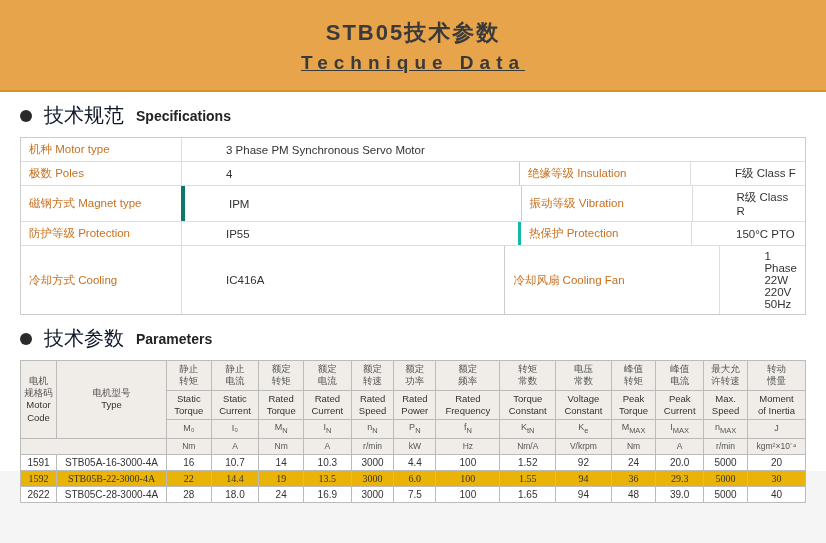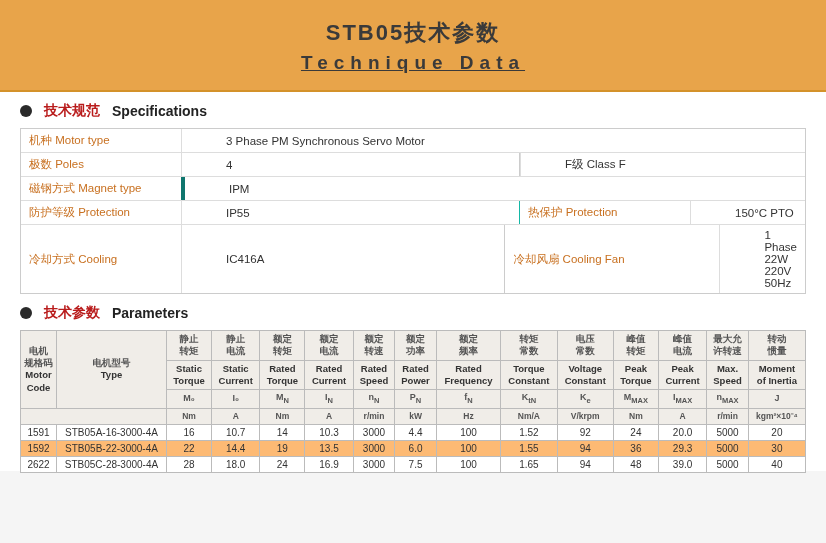--- a/index.html
+++ b/index.html
@@ -51,23 +51,23 @@
       margin-bottom: 8px;
     }
     .bullet {
       width: 12px;
       height: 12px;
       background: #2a2a2a;
       border-radius: 50%;
       flex-shrink: 0;
     }
     .section-title-cn {
-      font-size: 14px;
-      font-weight: bold;
-      color: #b91c1c;
+      font-size: 20px;
+      font-weight: normal;
+      color: #0f172a;
     }
     .section-title-en {
       font-size: 14px;
       font-weight: bold;
       color: #222;
     }
     
     .specs-container {
       border: 1px solid #ccc;
       margin-bottom: 10px;
@@ -119,21 +119,21 @@
       margin-top: 6px;
     }
     .data-table th, .data-table td {
       border: 1px solid #bbb;
       text-align: center;
       padding: 2px 3px;
       color: #333;
     }
     .data-table th {
       background: #f0ede8;
-      font-weight: bold;
+      font-weight: normal;
       font-size: 10px;
       line-height: 1.3;
     }
     .header-cn {
       color: #555;
       font-size: 9.5px;
     }
     .header-en {
       color: #333;
       font-size: 9.5px;
@@ -143,21 +143,22 @@
       color: #555;
     }
     .header-unit {
       font-size: 8.5px;
       color: #555;
     }
     .data-row-odd td {
       background: #fff;
     }
     .data-row-even td {
-      background: #fdba74;
+      background: #eab308;
+      font-family: Liberation Serif, serif;
     }
   </style>
 </head>
 <body>
 
 <div class="page">
 
   <div class="header">
     <div class="header-title-cn">STB05技术参数</div>
     <div class="header-title-en">Technique Data</div>
@@ -175,33 +176,38 @@
 
       <div class="specs-row">
         <div class="spec-cell spec-label">机种 Motor type</div>
         <div class="spec-cell spec-value" style="flex:1; border-left:1px solid #ddd;">3 Phase PM Synchronous Servo Motor</div>
       </div>
 
       <div class="specs-row">
         <div class="spec-cell spec-label">极数 Poles</div>
         <div class="spec-cell spec-value" style="width:80px; border-left:1px solid #ddd;">4</div>
         <div class="spec-right" style="flex:1; display:flex; border-left:1px solid #ccc;">
+          <div class="spec-cell spec-label" style="color:#c87020;">绝缘等级 Insulation</div>
           <div class="spec-cell spec-value" style="flex:1; border-left:1px solid #ddd;">F级  Class F</div>
         </div>
       </div>
 
       <div class="specs-row">
         <div class="spec-cell spec-label">磁钢方式 Magnet type</div>
         <div class="spec-cell spec-value" style="width:80px; border-left:4px solid #0f766e;">IPM</div>
+        <div class="spec-right" style="flex:1; display:flex; border-left:1px solid #ccc;">
+          <div class="spec-cell spec-label" style="color:#c87020;">振动等级 Vibration</div>
+          <div class="spec-cell spec-value" style="flex:1; border-left:1px solid #ddd;">R级  Class R</div>
+        </div>
       </div>
 
       <div class="specs-row">
         <div class="spec-cell spec-label">防护等级 Protection</div>
         <div class="spec-cell spec-value" style="width:80px; border-left:1px solid #ddd;">IP55</div>
-        <div class="spec-right" style="flex:1; display:flex; border-left:1px solid #14b8a6;">
+        <div class="spec-right" style="flex:1; display:flex; border-left:3px solid #14b8a6;">
           <div class="spec-cell spec-label" style="color:#c87020;">热保护 Protection</div>
           <div class="spec-cell spec-value" style="flex:1; border-left:1px solid #ddd;">150°C PTO</div>
         </div>
       </div>
 
       <div class="specs-row">
         <div class="spec-cell spec-label">冷却方式 Cooling</div>
         <div class="spec-cell spec-value" style="width:80px; border-left:1px solid #ddd;">IC416A</div>
         <div class="spec-right" style="flex:1; display:flex; border-left:1px solid #ccc;gap:44px;">
           <div class="spec-cell spec-label" style="color:#c87020;">冷却风扇 Cooling Fan</div>

